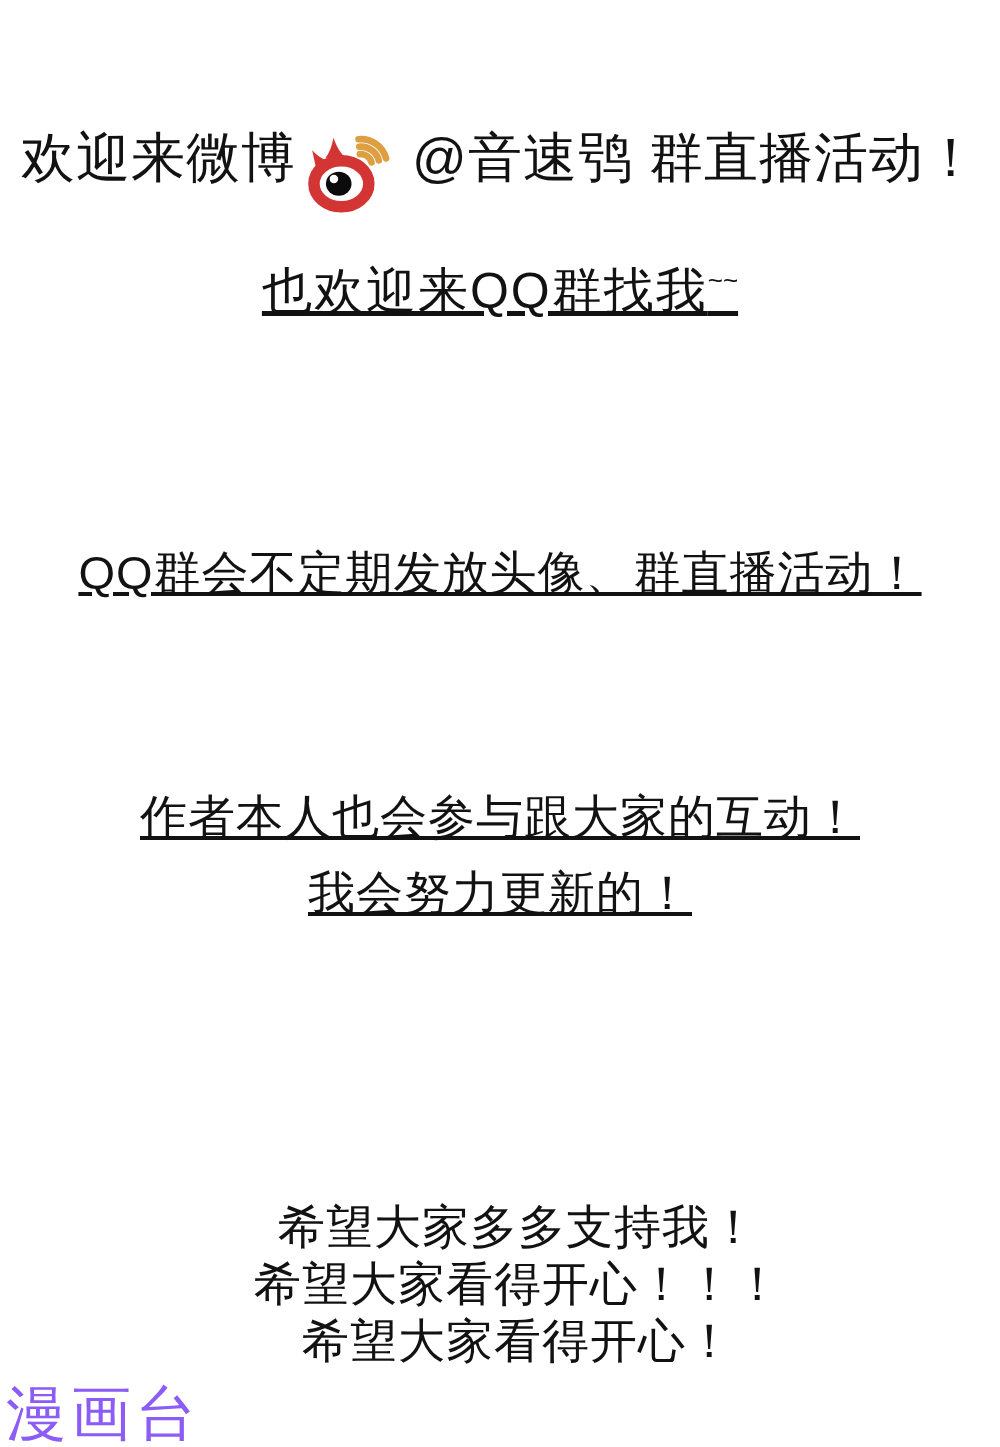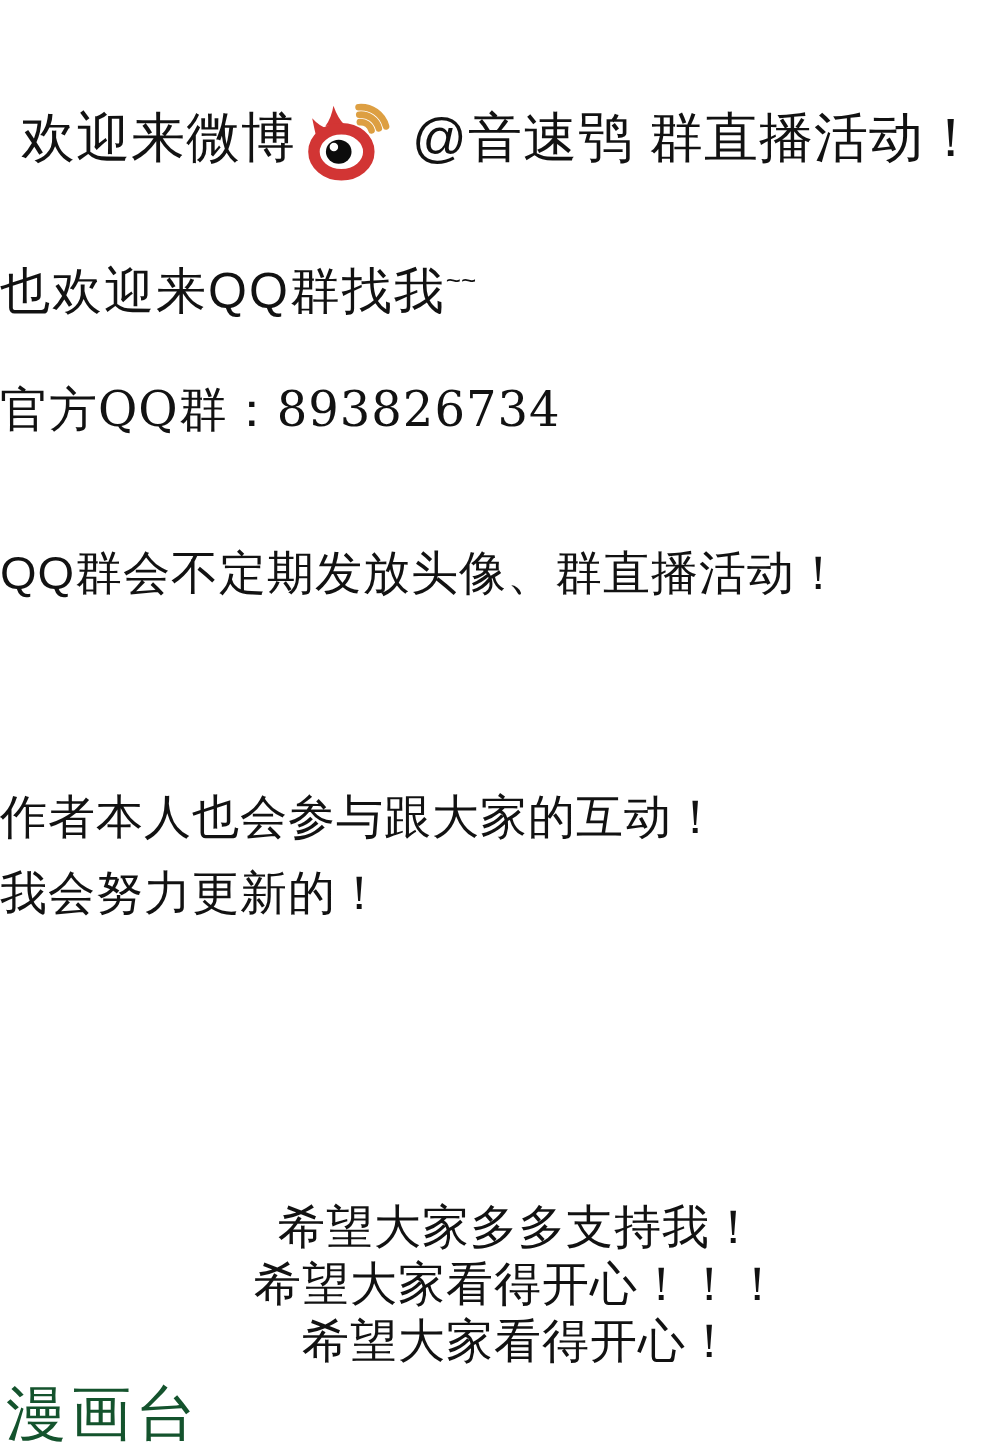--- a/index.html
+++ b/index.html
@@ -10,30 +10,32 @@
     margin: 0 auto;
     background: #ffffff;
     overflow: hidden;
     color: #121212;
     font-family: "Liberation Sans", "DejaVu Sans", sans-serif;
   }
   .line {
     position: absolute;
     left: 0;
     width: 100%;
+    text-align: center;
     white-space: nowrap;
     line-height: 1.08;
+    text-decoration: underline;
   }
   .header-row {
     position: absolute;
-    top: 96px;
+    top: 128px;
     left: 0;
     width: 100%;
     display: flex;
-    align-items: center;
+    align-items: flex-start;
     justify-content: center;
     font-size: 54px;
     letter-spacing: 1px;
     white-space: nowrap;
   }
   .header-row .txt { line-height: 1.1; padding-bottom: 2px; }
   .weibo-logo { width: 92px; height: 85px; margin: 0 14px 0 10px; flex: 0 0 auto; }
   .qq-invite { top: 264px; font-size: 50px; letter-spacing: 2px; }
   .tilde {
     font-size: 0.52em;
@@ -87,29 +89,26 @@
       <ellipse cx="37" cy="63" rx="14.5" ry="13.5" fill="#0c0c0c"></ellipse>
       <circle cx="31.5" cy="57.5" r="4.8" fill="#ffffff"></circle>
     </svg>
     <span class="txt">@音速鸮 群直播活动！</span>
   </div>
 
   <div class="line qq-invite">
     <span>也欢迎来QQ群找我</span><span class="tilde">~~</span>
   </div>
 
-  <div class="line qq-number">
-    <span>官方QQ群：</span><span>893826734</span>
-  </div>
 
   <div class="line perk perk-0">QQ群会不定期发放头像、群直播活动！</div>
   <div class="line perk perk-2">作者本人也会参与跟大家的互动！</div>
   <div class="line perk perk-3">我会努力更新的！</div>
 
   <div class="closing-block">
     <div>希望大家多多支持我！</div>
     <div>希望大家看得开心！！！</div>
     <div>希望大家看得开心！</div>
   </div>
 
-  <div class="watermark" style="color: #14532d;">漫画台</div>
+  <div class="watermark" style="color: #8b5cf6;">漫画台</div>
 
 </div>
 
 </body></html>

